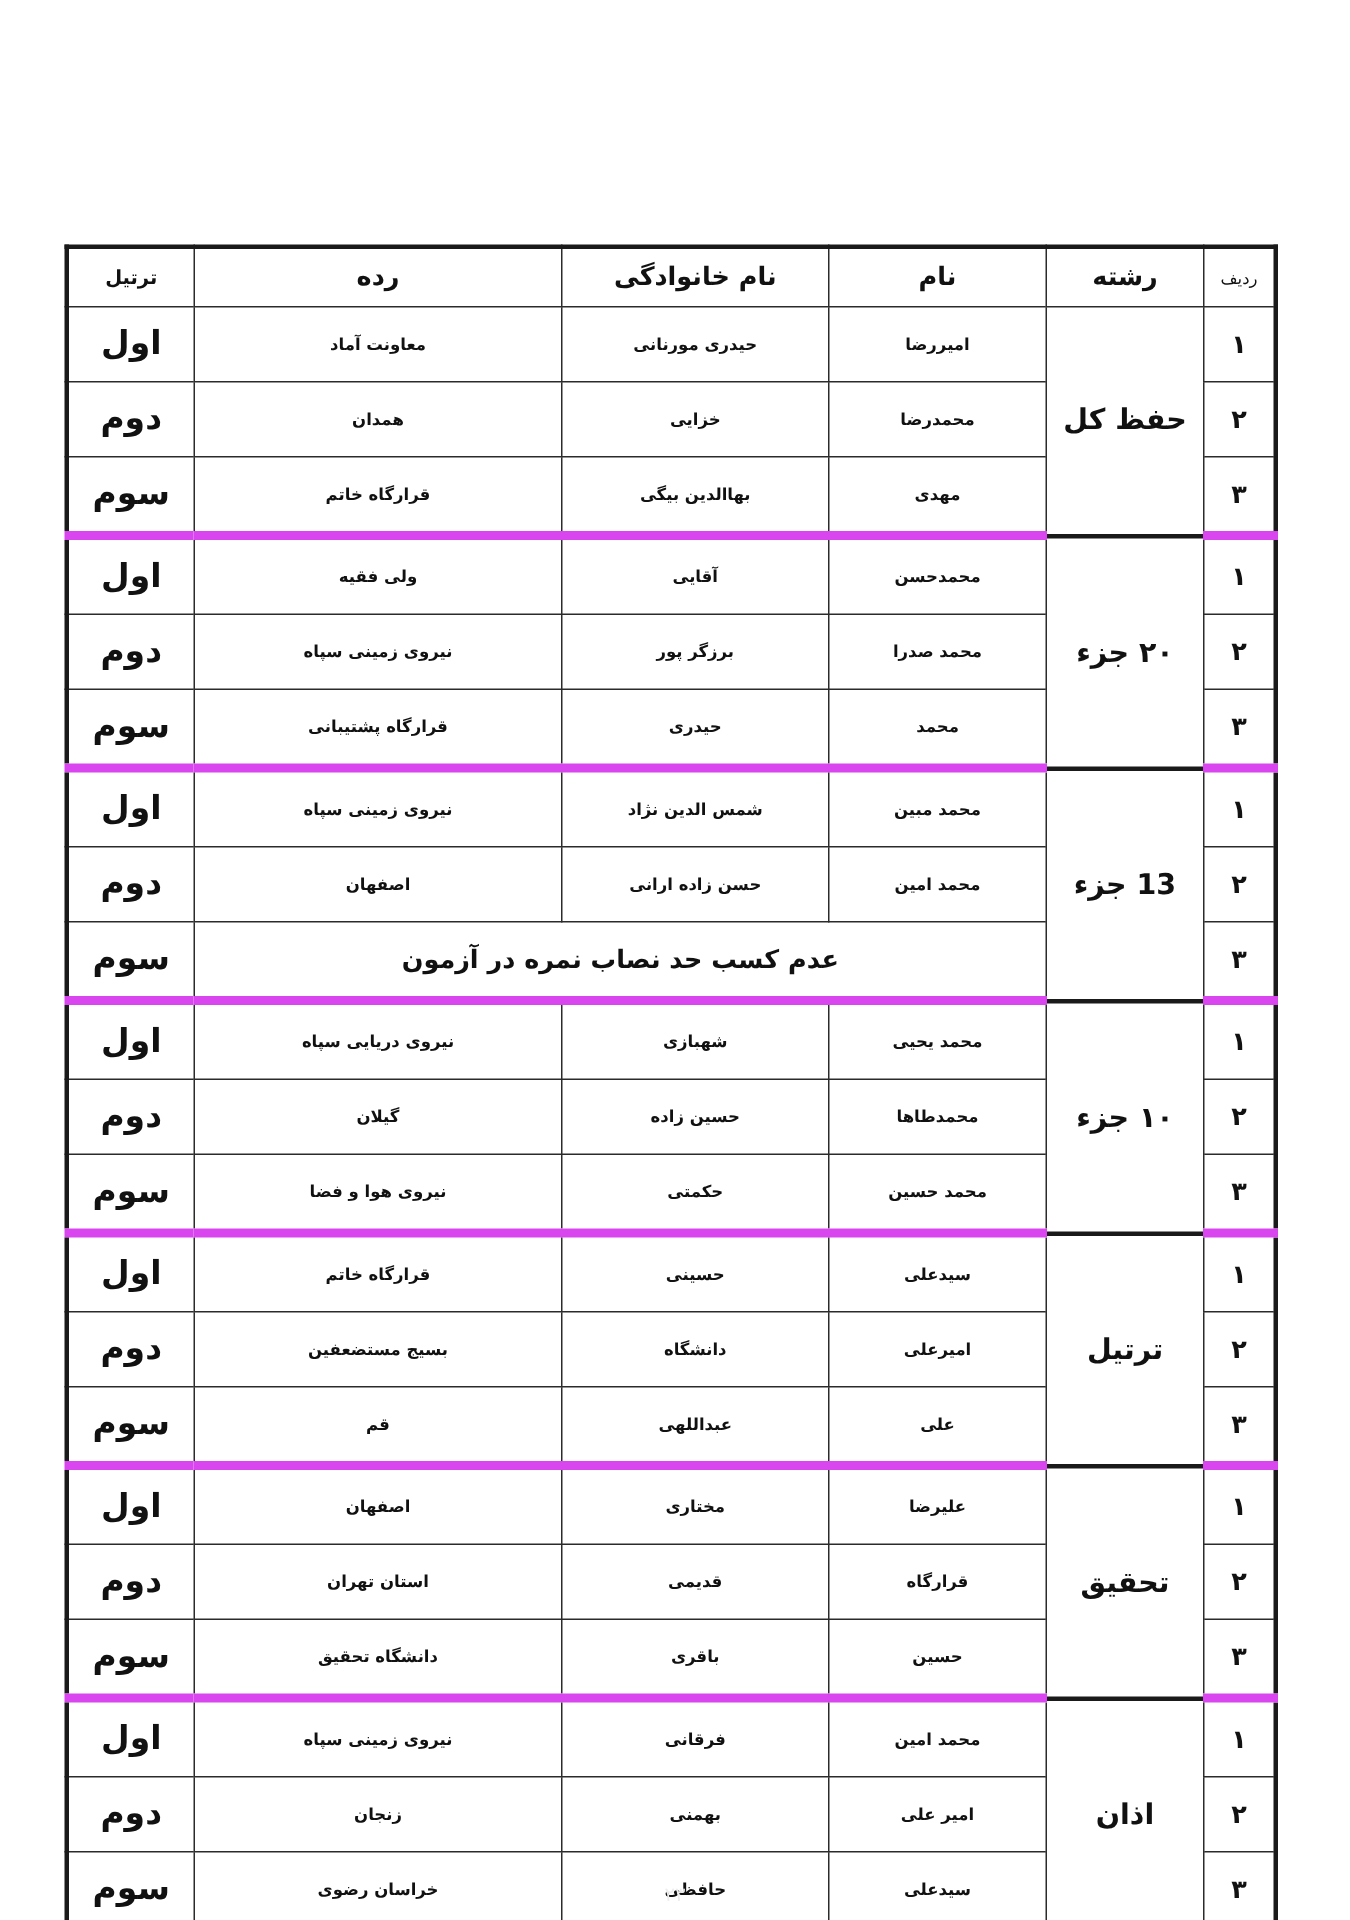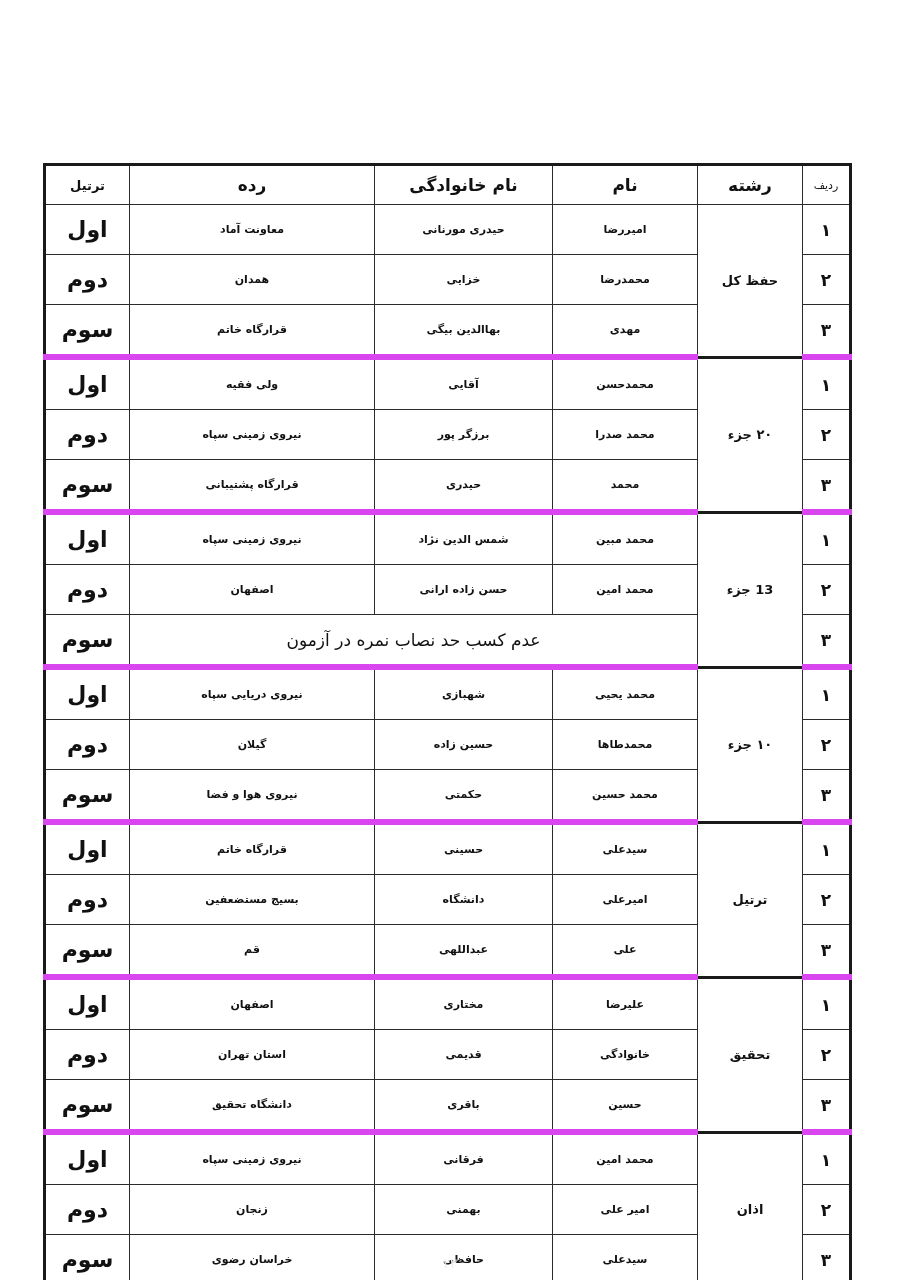--- a/index.html
+++ b/index.html
@@ -104,36 +104,36 @@
   tbody td {
     height: 49px;
     font-size: 16px;
     font-weight: normal;
   }
   tbody td.cell-radif {
     font-size: 17px;
     font-weight: bold;
   }
   tbody td.cell-reshte {
-    font-size: 13px;
+    font-size: 19px;
     font-weight: bold;
   }
   tbody td.cell-rotbe {
     font-size: 22px;
     font-weight: bold;
   }
   tbody td.cell-name,
   tbody td.cell-family,
   tbody td.cell-rade {
     font-size: 11px;
     font-weight: bold;
   }
   tbody td.cell-note {
     font-size: 17px;
-    font-weight: normal;
+    font-weight: bold;
     text-align: center;
   }
 
   
   tbody tr.group-end > td {
     border-bottom: 6px solid #d946ef;
   }
   
   tbody tr.group-start > td {
     border-top: 3px solid #1a1a1a;
@@ -290,21 +290,21 @@
           <tr class="group-start">
             <td class="cell-radif">۱</td>
             <td class="cell-reshte" rowspan="3">تحقیق</td>
             <td class="cell-name">علیرضا</td>
             <td class="cell-family">مختاری</td>
             <td class="cell-rade">اصفهان</td>
             <td class="cell-rotbe">اول</td>
           </tr>
           <tr>
             <td class="cell-radif">۲</td>
-            <td class="cell-name">خانوادگی</td>
+            <td class="cell-name">قرارگاه</td>
             <td class="cell-family">قدیمی</td>
             <td class="cell-rade">استان تهران</td>
             <td class="cell-rotbe">دوم</td>
           </tr>
           <tr class="group-end">
             <td class="cell-radif">۳</td>
             <td class="cell-name">حسین</td>
             <td class="cell-family">باقری</td>
             <td class="cell-rade">دانشگاه تحقیق</td>
             <td class="cell-rotbe">سوم</td>

